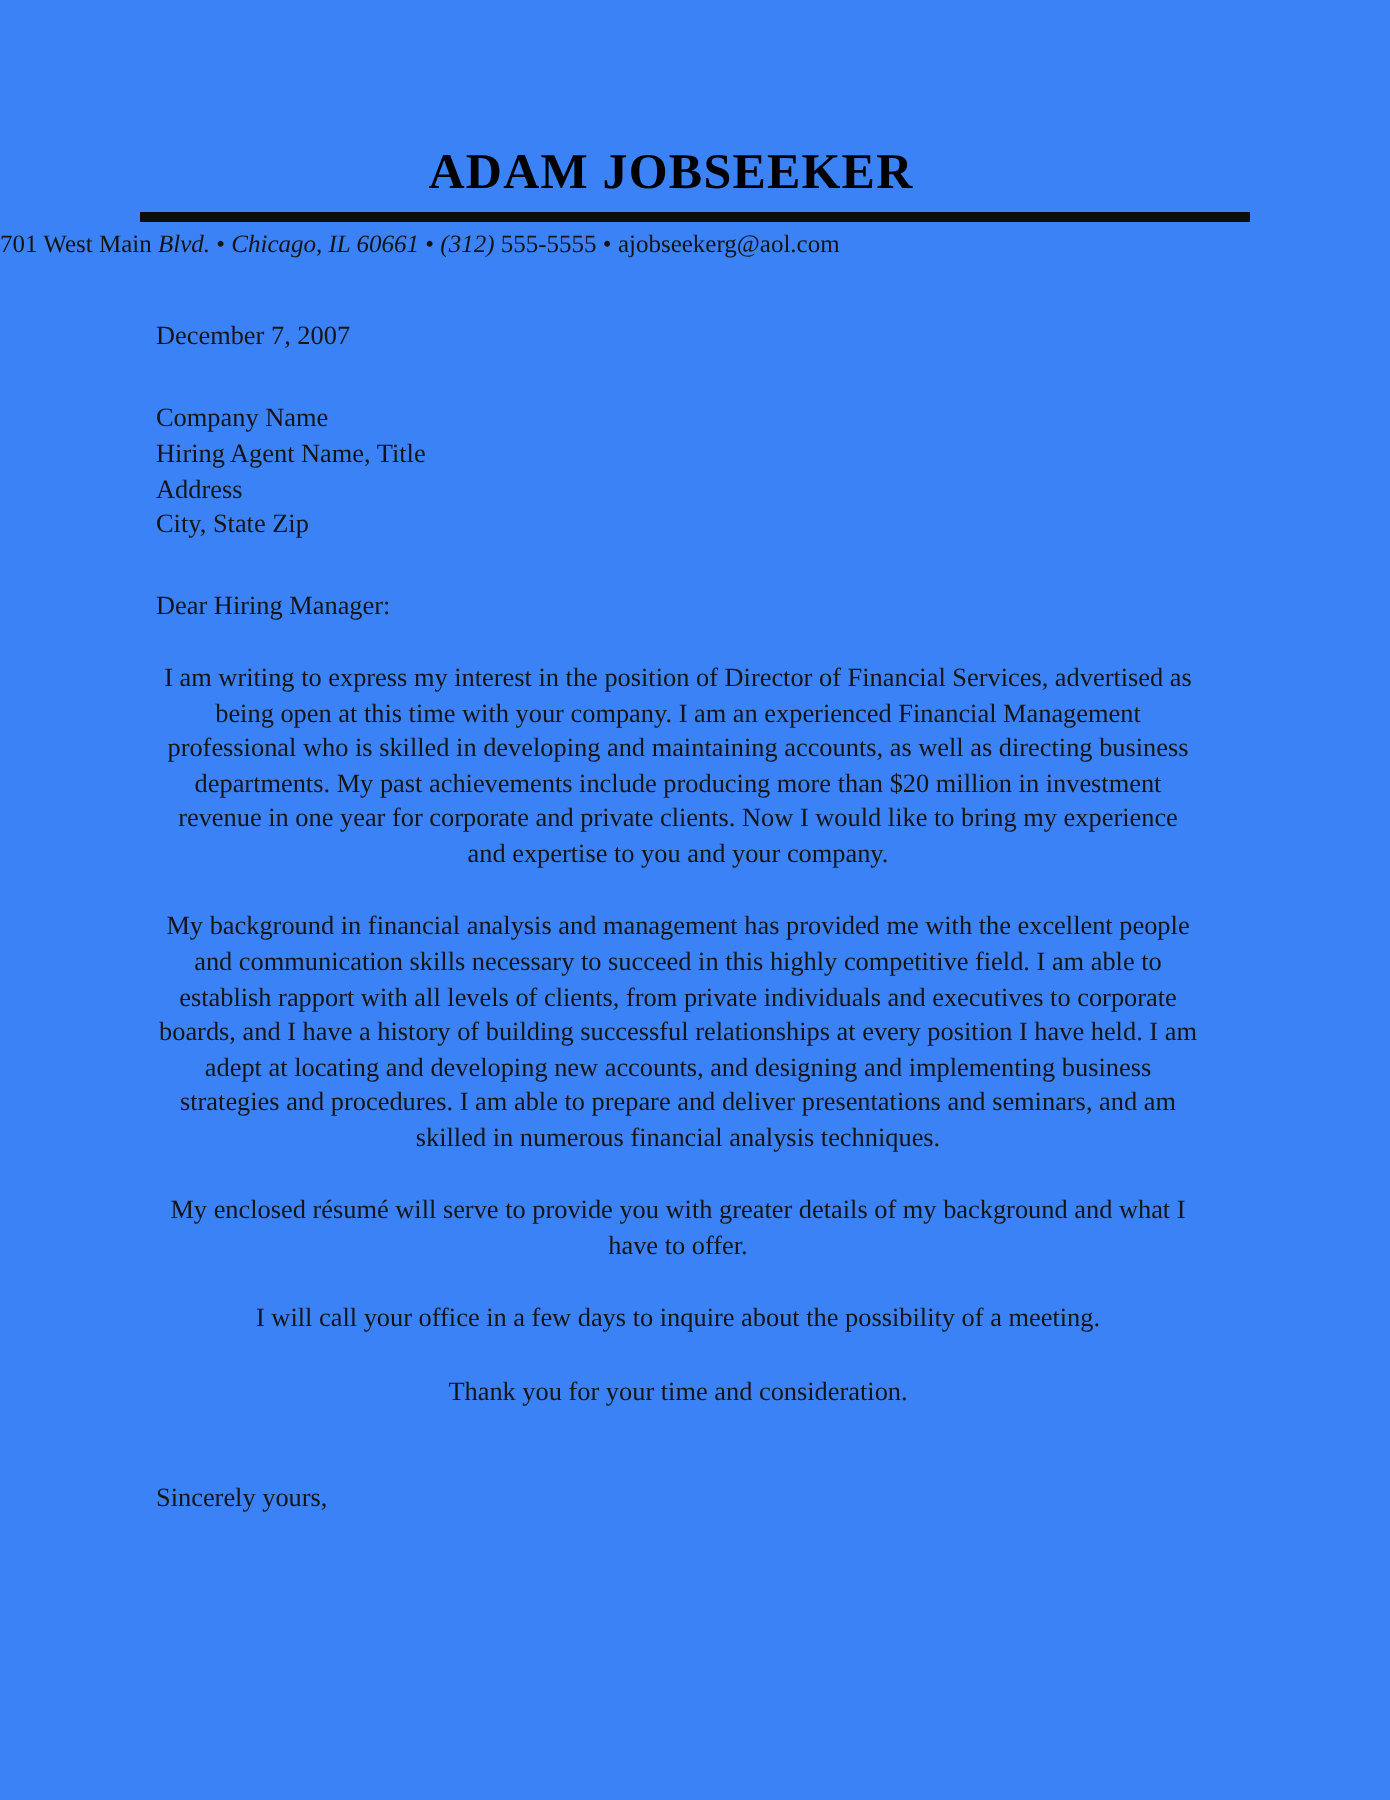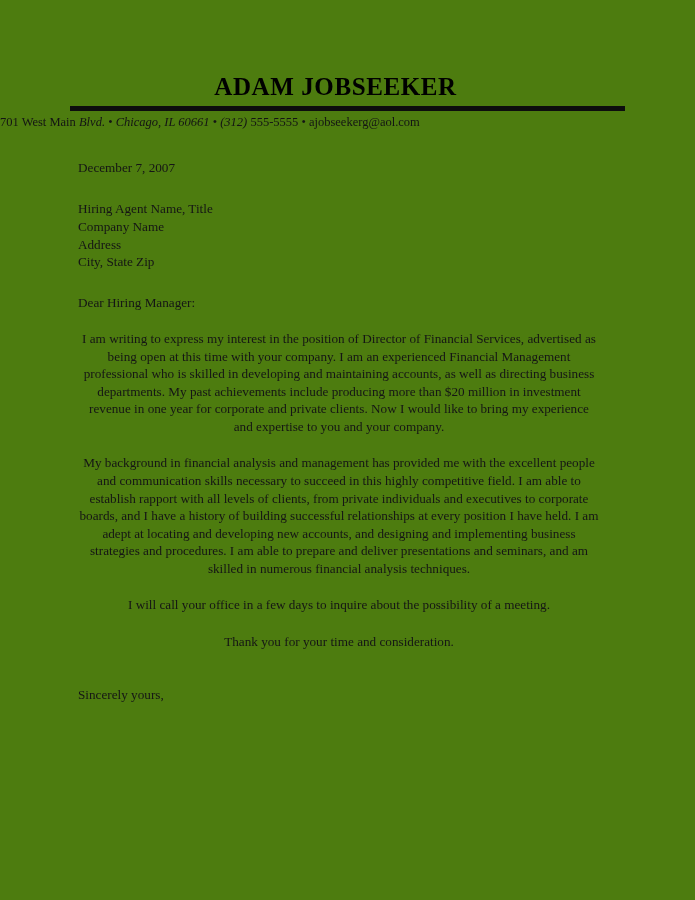--- a/index.html
+++ b/index.html
@@ -12,21 +12,21 @@
     height: 900px;
     font-family: "Liberation Serif", "DejaVu Serif", serif;
     color: #1a1a1a;
     -webkit-font-smoothing: antialiased;
   }
 
   .page {
     position: relative;
     width: 695px;
     height: 900px;
-    background: #4d7c0f;
+    background: #3b82f6;
     box-sizing: border-box;
   }
 
   
   .letterhead {
     padding-top: 74px;
   }
   .name-heading {
     text-align: center;
     font-family: "Liberation Serif", "DejaVu Serif", serif;
@@ -96,29 +96,30 @@
     <div class="rule"></div>
 
     <p class="contact-line"><span>701 West Main </span><span class="it">Blvd.</span><span class="sep"> • </span><span class="it">Chicago, IL 60661</span><span class="sep"> • </span><span class="it">(312)</span><span> 555-5555</span><span class="sep"> • </span><span>ajobseekerg@aol.com</span></p>
   </header>
 
   <main class="letter-body">
 
     <div class="date-line">December 7, 2007</div>
 
     <div class="recipient-block">
+      <span class="addr-line">Company Name</span>
       <span class="addr-line">Hiring Agent Name, Title</span>
-      <span class="addr-line">Company Name</span>
       <span class="addr-line">Address</span>
       <span class="addr-line">City, State Zip</span>
     </div>
 
     <div class="salutation">Dear Hiring Manager:</div>
 
     <p class="para">I am writing to express my interest in the position of Director of Financial Services, advertised as being open at this time with your company.  I am an experienced Financial Management professional who is skilled in developing and maintaining accounts, as well as directing business departments.  My past achievements include producing more than $20 million in investment revenue in one year for corporate and private clients.  Now I would like to bring my experience and expertise to you and your company.</p>
     <p class="para">My background in financial analysis and management has provided me with the excellent people and communication skills necessary to succeed in this highly competitive field.  I am able to establish rapport with all levels of clients, from private individuals and executives to corporate boards, and I have a history of building successful relationships at every position I have held.  I am adept at locating and developing new accounts, and designing and implementing business strategies and procedures.  I am able to prepare and deliver presentations and seminars, and am skilled in numerous financial analysis techniques.</p>
+    <p class="para">My enclosed résumé will serve to provide you with greater details of my background and what I have to offer.</p>
     <p class="para">I will call your office in a few days to inquire about the possibility of a meeting.</p>
     <p class="para">Thank you for your time and consideration.</p>
 
     <div class="closing">Sincerely yours,</div>
 
   </main>
 </div>
 
 </body></html>

